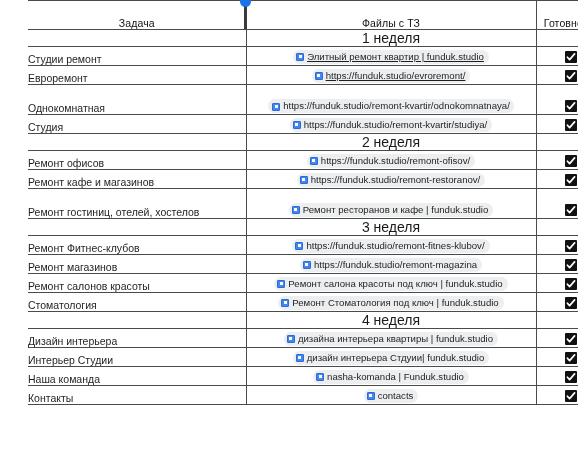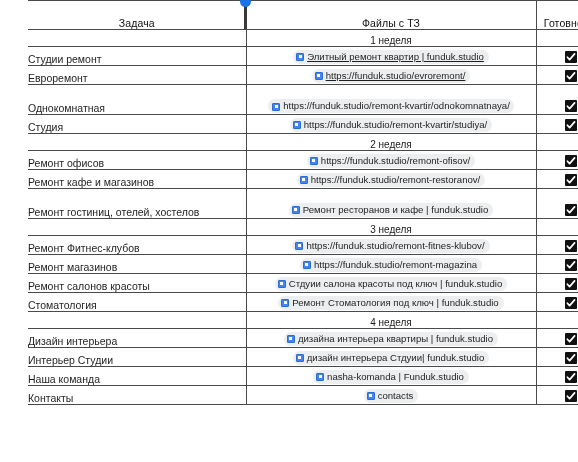--- a/index.html
+++ b/index.html
@@ -76,21 +76,21 @@
     border-radius: 50%;
     background: #1a73e8;
     z-index: 6;
   }
 
   
   .week td {
     background: #d9e7cd;
     height: 16px;
     vertical-align: middle;
-    font-size: 10px;
+    font-size: 14px;
     font-weight: bold;
     color: #1a1a1a;
   }
   .week td.w-task  { border-left: none; }
   .week td.w-ready { border-right: none; }
   .week .w-files { text-align: center; }
 
   
   .row td { height: 17px; }
   .row.tall td { height: 29px; }
@@ -286,21 +286,21 @@
         </tr>
         <tr class="row">
           <td class="c1 task-cell">Ремонт магазинов</td>
           <td class="c2 files-cell"><a class="chip" href="#"><span class="link-icon"></span><span class="chip-text">https://funduk.studio/remont-magazina</span></a></td>
           <td class="c3 ready-cell"><span class="checkbox"><svg width="10" height="10" viewBox="0 0 10 10">
                 <path d="M1.4 5.2 L3.6 7.6 L8.6 1.9" stroke="#ffffff" stroke-width="1.7" fill="none" stroke-linecap="round" stroke-linejoin="round"></path>
               </svg></span></td>
         </tr>
         <tr class="row">
           <td class="c1 task-cell">Ремонт салонов красоты</td>
-          <td class="c2 files-cell"><a class="chip" href="#"><span class="link-icon"></span><span class="chip-text">Стдуии салона красоты под ключ | funduk.studio</span></a></td>
+          <td class="c2 files-cell"><a class="chip" href="#"><span class="link-icon"></span><span class="chip-text">Ремонт салона красоты под ключ | funduk.studio</span></a></td>
           <td class="c3 ready-cell"><span class="checkbox"><svg width="10" height="10" viewBox="0 0 10 10">
                 <path d="M1.4 5.2 L3.6 7.6 L8.6 1.9" stroke="#ffffff" stroke-width="1.7" fill="none" stroke-linecap="round" stroke-linejoin="round"></path>
               </svg></span></td>
         </tr>
         <tr class="row">
           <td class="c1 task-cell">Стоматология</td>
           <td class="c2 files-cell"><a class="chip" href="#"><span class="link-icon"></span><span class="chip-text">Ремонт Стоматология под ключ | funduk.studio</span></a></td>
           <td class="c3 ready-cell"><span class="checkbox"><svg width="10" height="10" viewBox="0 0 10 10">
                 <path d="M1.4 5.2 L3.6 7.6 L8.6 1.9" stroke="#ffffff" stroke-width="1.7" fill="none" stroke-linecap="round" stroke-linejoin="round"></path>
               </svg></span></td>

